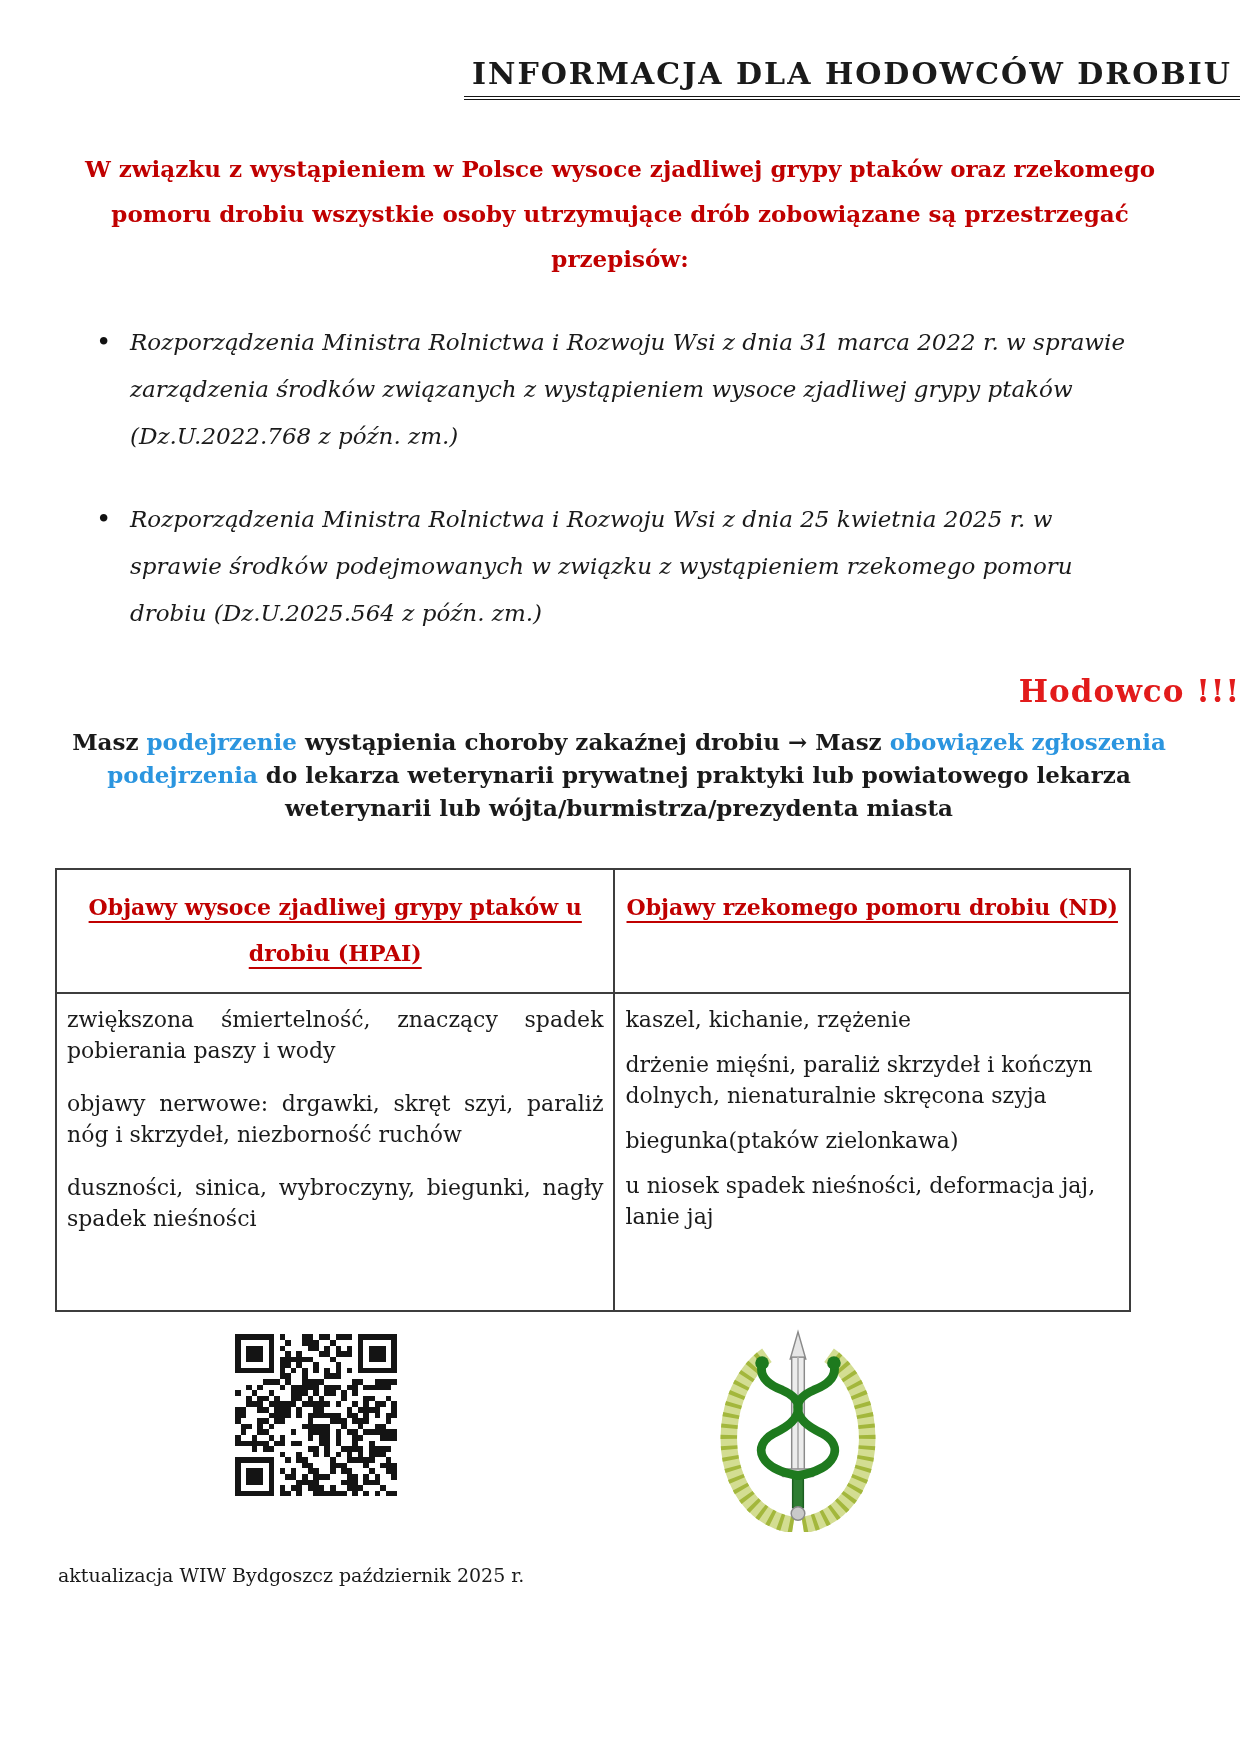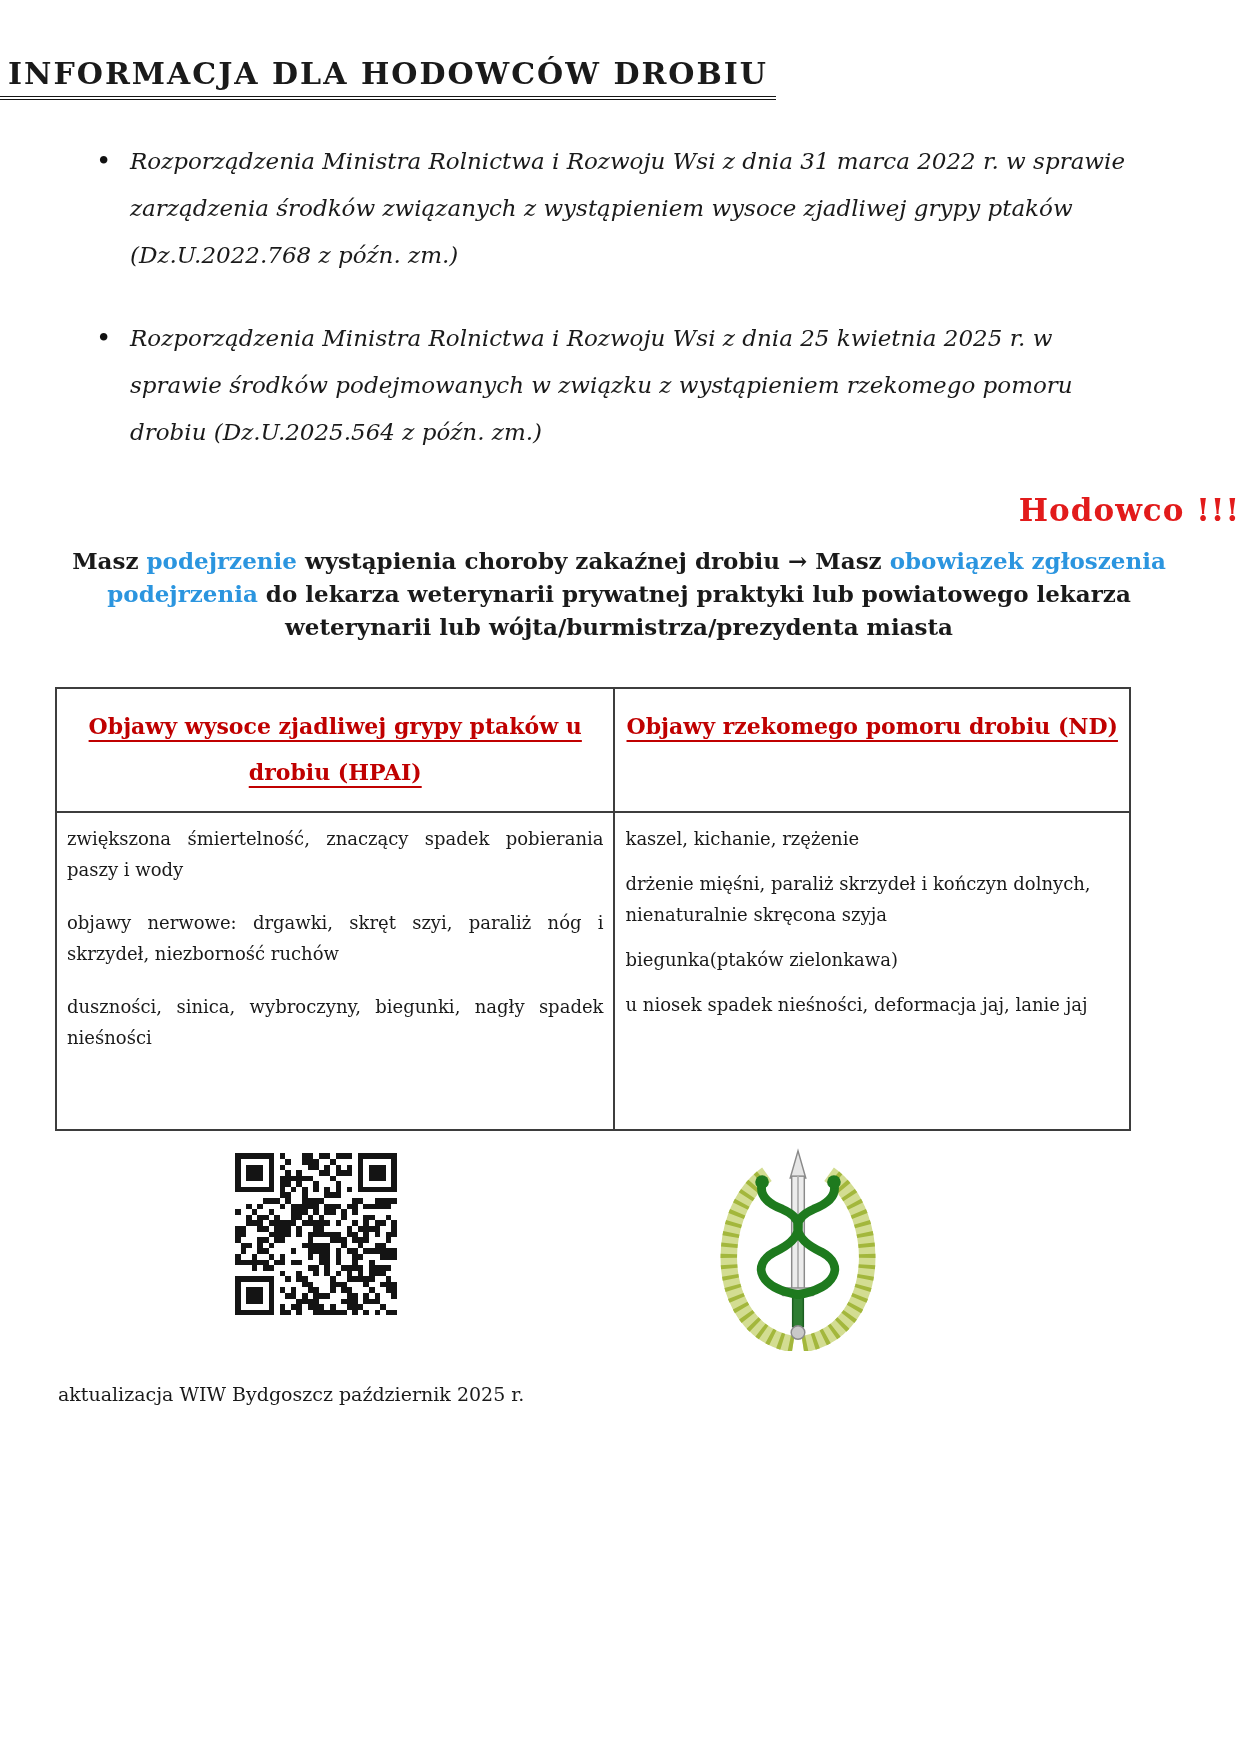--- a/index.html
+++ b/index.html
@@ -11,21 +11,21 @@
   }
   *{box-sizing:border-box;margin:0;padding:0;}
   html,body{background:#ffffff;}
   body{font-family:"DejaVu Serif","Liberation Serif",serif;color:var(--ink);}
   .page{
     position:relative;
     width:1240px;height:1754px;
     margin:0 auto;background:#fff;overflow:hidden;
     padding-top:56px;
   }
-  .title-wrap{text-align:left;}
+  .title-wrap{text-align:right;}
   .title-wrap h1{
     display:inline-block;
     font-size:30px;font-weight:bold;letter-spacing:2px;
     padding:0 8px 5px 8px;
     border-bottom:4px double #151515;
     white-space:nowrap;
   }
   .intro{
     margin:46px 58px 0 58px;
     text-align:center;
@@ -70,21 +70,21 @@
     font-size:22px;font-weight:bold;
     text-align:center;
     text-decoration:underline;
     text-underline-offset:6px;
     padding:14px 10px 16px 10px;
     line-height:2.1;
   }
   table.symptoms th:last-child{width:48%;}
   table.symptoms td{
     height:318px;
-    font-size:18px;line-height:31px;
+    font-size:22px;line-height:31px;
     padding:10px 10px 10px 10px;
     text-align:justify;
   }
   table.symptoms td p{margin-bottom:22px;}
   table.symptoms td.nd p{margin-bottom:14px;text-align:left;}
   .note{
     margin-top:66px;
     text-align:center;
     font-size:23px;line-height:57px;
   }
@@ -111,20 +111,21 @@
 </style>
 </head>
 <body>
 
 <div class="page">
 
   <div class="title-wrap">
     <h1>INFORMACJA DLA HODOWCÓW DROBIU</h1>
   </div>
 
+  <p class="intro">W związku z  wystąpieniem w Polsce wysoce zjadliwej grypy ptaków oraz rzekomego pomoru drobiu wszystkie osoby utrzymujące drób zobowiązane są przestrzegać przepisów:</p>
 
   <div class="reg-list">
     <div class="reg-item">
       <span class="bullet">•</span>
       <span class="reg-text">Rozporządzenia Ministra Rolnictwa i Rozwoju Wsi z dnia 31 marca 2022 r. w sprawie zarządzenia środków związanych z wystąpieniem wysoce zjadliwej grypy ptaków (Dz.U.2022.768 z późn. zm.)</span>
     </div>
     <div class="reg-item">
       <span class="bullet">•</span>
       <span class="reg-text">Rozporządzenia Ministra Rolnictwa i Rozwoju Wsi z dnia 25 kwietnia 2025 r. w sprawie środków podejmowanych w związku z wystąpieniem rzekomego pomoru drobiu (Dz.U.2025.564 z późn. zm.)</span>
     </div>

